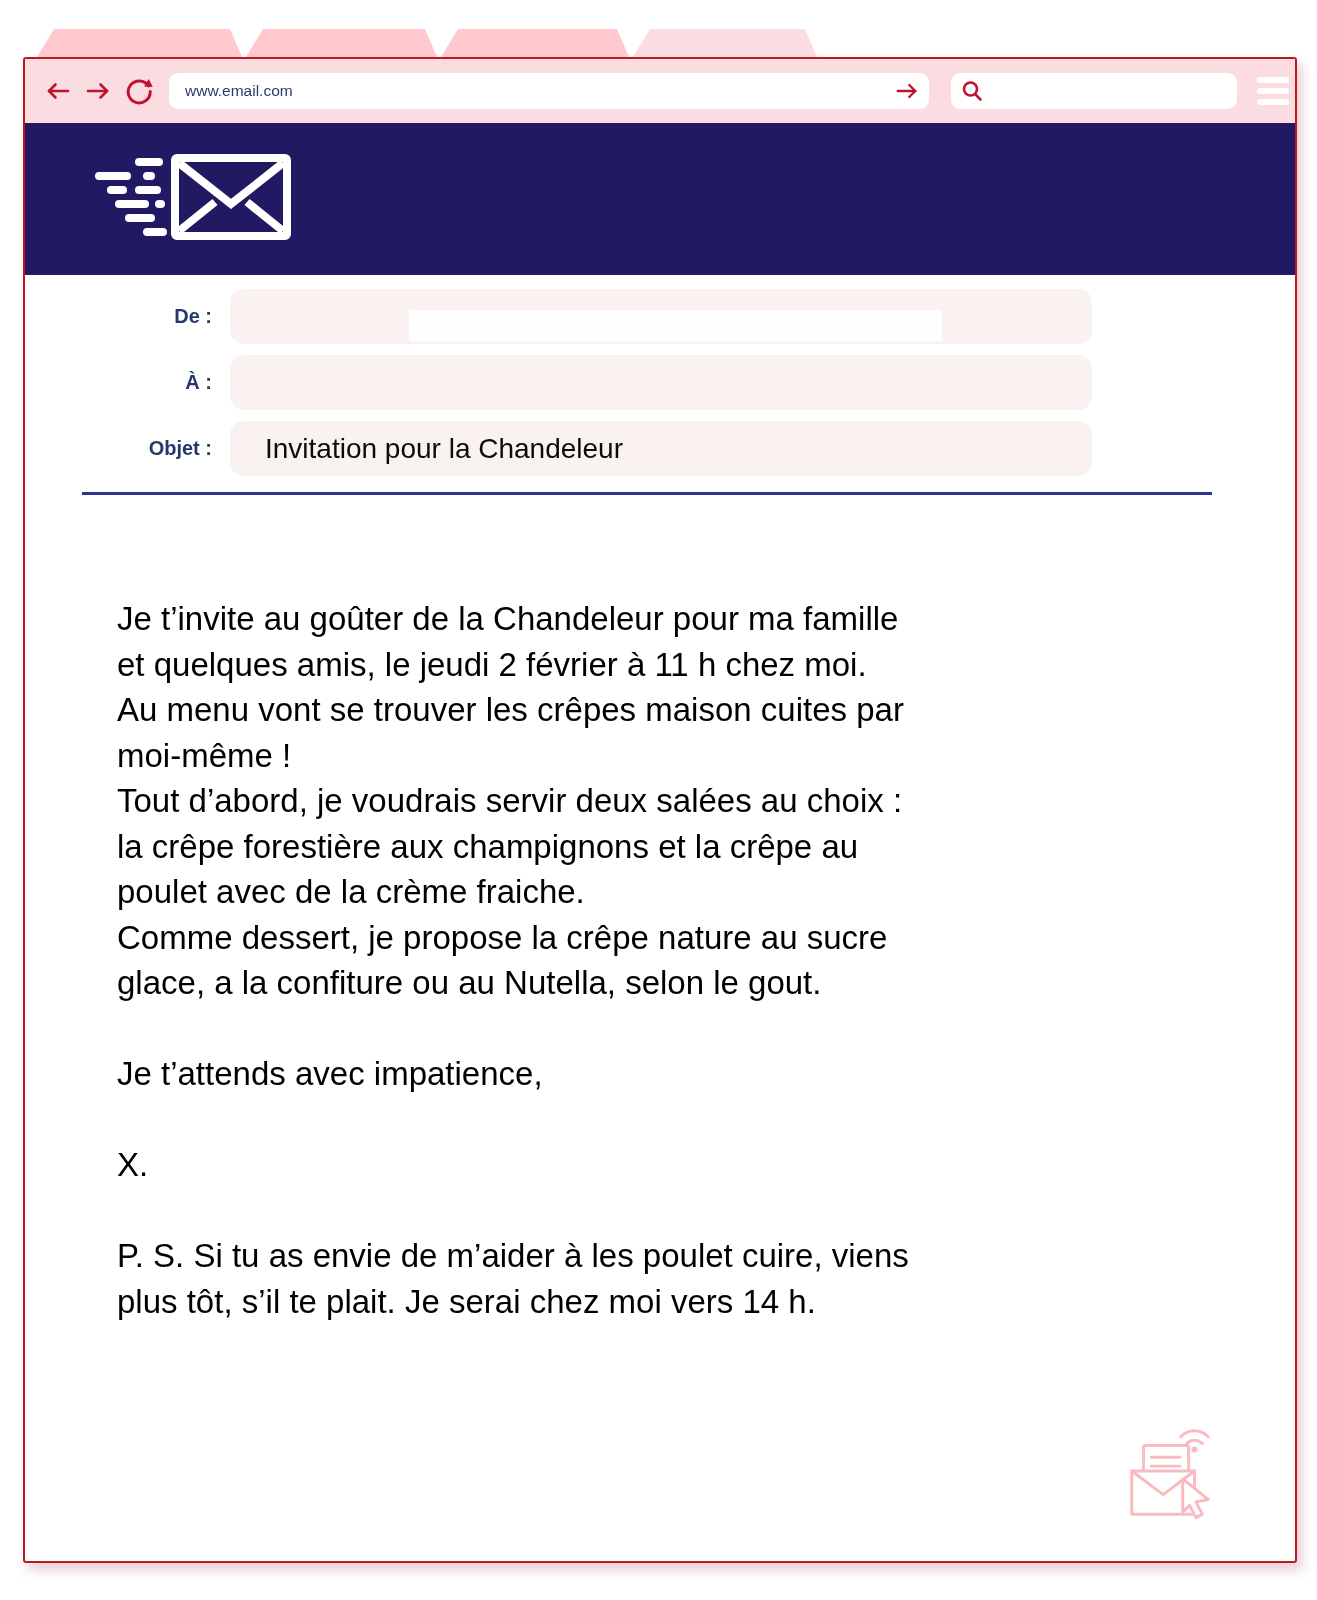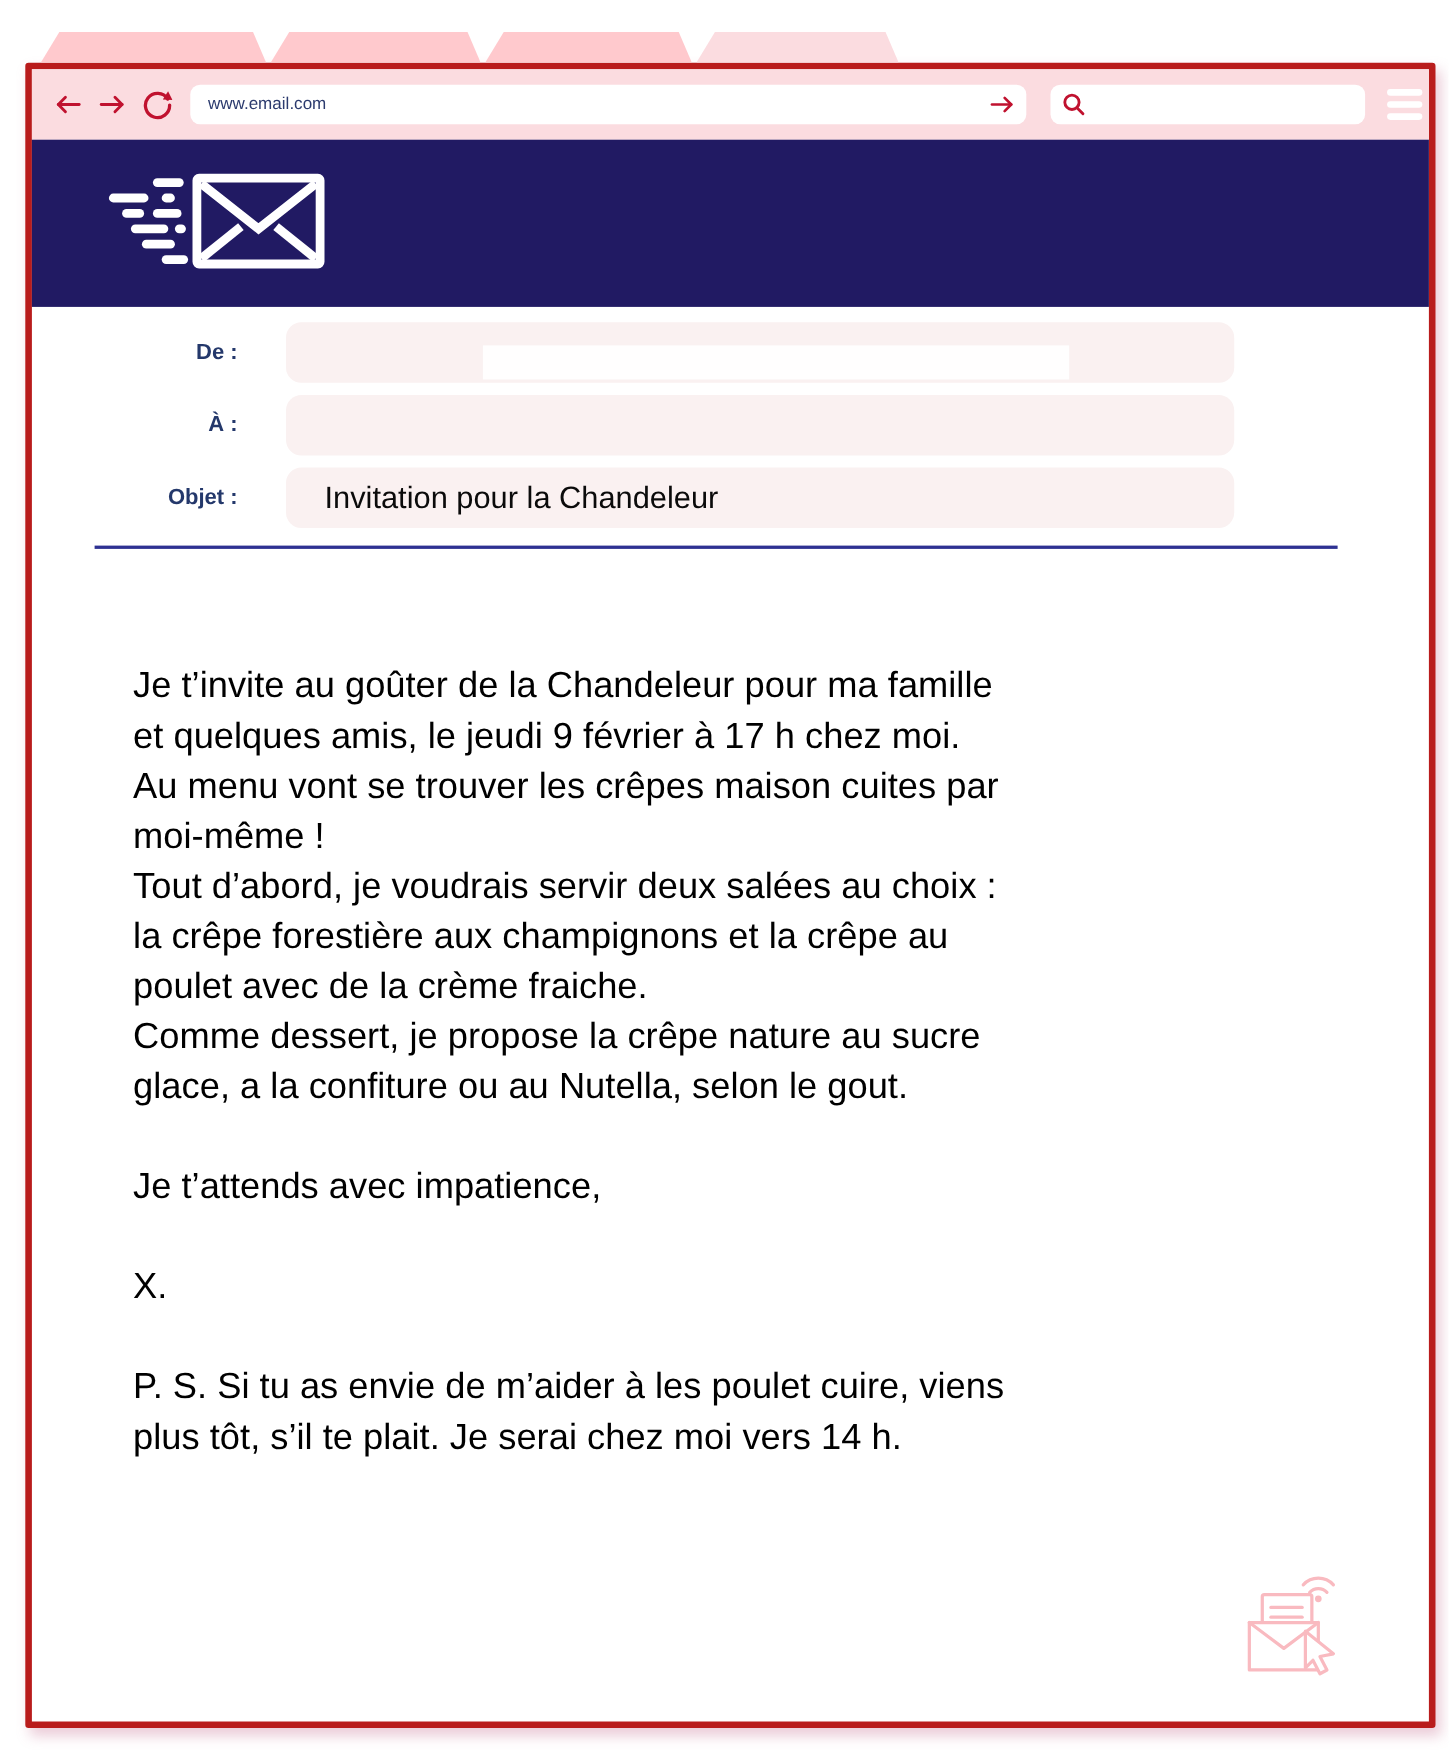--- a/index.html
+++ b/index.html
@@ -10,38 +10,38 @@
   
   .tabbar{position:absolute;left:37px;top:29px;height:28px;display:flex;gap:4px;z-index:4;}
   .tab{background:#ffc9cd;clip-path:polygon(17px 0, calc(100% - 12px) 0, 100% 100%, 0 100%);}
   .tab.t1{width:205px;}
   .tab.t2{width:191px;}
   .tab.t3{width:188px;}
   .tab.t4{width:184px;background:#fbdce0;}
   
   .window{
     position:absolute;left:23px;top:57px;width:1270px;height:1502px;
-    background:#ffffff;border:6px solid #b91c1c;border-radius:3px;
+    background:#ffffff;border:2px solid #b91c1c;border-radius:3px;
     box-shadow:5px 7px 12px rgba(199,110,142,0.35);
   }
   
   .toolbar{height:64px;background:#fbdce0;display:flex;align-items:center;padding-left:20px;}
   .navbtn{background:none;border:none;padding:0;margin:0 14px 0 0;display:flex;align-items:center;cursor:pointer;}
   .navbtn.reload{margin-right:16px;}
   .urlbar{width:760px;height:36px;background:#ffffff;border-radius:9px;display:flex;align-items:center;padding:0 10px 0 14px;box-sizing:border-box;}
   .urlbar input{flex:1;border:none;outline:none;background:transparent;color:#2c3b6e;font-size:15.5px;font-family:"Liberation Sans",sans-serif;}
   .searchbar{margin-left:22px;width:286px;height:36px;background:#ffffff;border-radius:9px;display:flex;align-items:center;padding:0 10px;box-sizing:border-box;}
   .searchbar input{flex:1;border:none;outline:none;background:transparent;font-size:15px;font-family:"Liberation Sans",sans-serif;}
   .menubtn{margin-left:20px;background:none;border:none;padding:0;display:flex;flex-direction:column;gap:4.5px;cursor:pointer;}
   .menubtn span{display:block;width:32px;height:6.5px;border-radius:3px;background:#ffffff;}
   
   .mailheader{height:152px;background:#211a63;display:flex;align-items:center;padding-left:62px;}
   
   .form{margin-top:14px;display:flex;flex-direction:column;gap:11px;}
-  .form-row{display:flex;align-items:center;gap:26px;}
+  .form-row{display:flex;align-items:center;}
   .form-label{width:205px;text-align:right;padding-right:18px;box-sizing:border-box;font-weight:bold;font-size:20px;color:#24386b;}
   .form-field{position:relative;width:862px;height:55px;background:#faf1f1;border-radius:14px;display:flex;align-items:center;}
   .form-field .value{padding-left:35px;font-size:28px;color:#0b0b0b;}
   .white-patch{position:absolute;left:179px;top:21px;width:533px;height:31px;background:rgba(255,255,255,0.92);}
   
   .separator{margin:16px 0 0 57px;width:1130px;height:2.5px;background:#2e3192;}
   .emailbody{margin:56px 0 0 92px;font-size:33px;line-height:45.5px;color:#000000;white-space:nowrap;}
   .emailbody .line:empty::before{content:"\00a0";}
   
   .corner-icon{position:absolute;left:1095px;top:1365px;}
@@ -142,21 +142,21 @@
           <span class="value">Invitation pour la Chandeleur</span>
         </div>
       </div>
     </div>
 
     <div class="separator"></div>
 
     <div class="emailbody">
       <div class="line"></div>
       <div class="line">Je t’invite au goûter de la Chandeleur pour ma famille</div>
-      <div class="line">et quelques amis, le jeudi 9 février à 17 h chez moi.</div>
+      <div class="line">et quelques amis, le jeudi 2 février à 11 h chez moi.</div>
       <div class="line">Au menu vont se trouver les crêpes maison cuites par</div>
       <div class="line">moi-même !</div>
       <div class="line">Tout d’abord, je voudrais servir deux salées au choix :</div>
       <div class="line">la crêpe forestière aux champignons et la crêpe au</div>
       <div class="line">poulet avec de la crème fraiche.</div>
       <div class="line">Comme dessert, je propose la crêpe nature au sucre</div>
       <div class="line">glace, a la confiture ou au Nutella, selon le gout.</div>
       <div class="line"></div>
       <div class="line">Je t’attends avec impatience,</div>
       <div class="line"></div>

